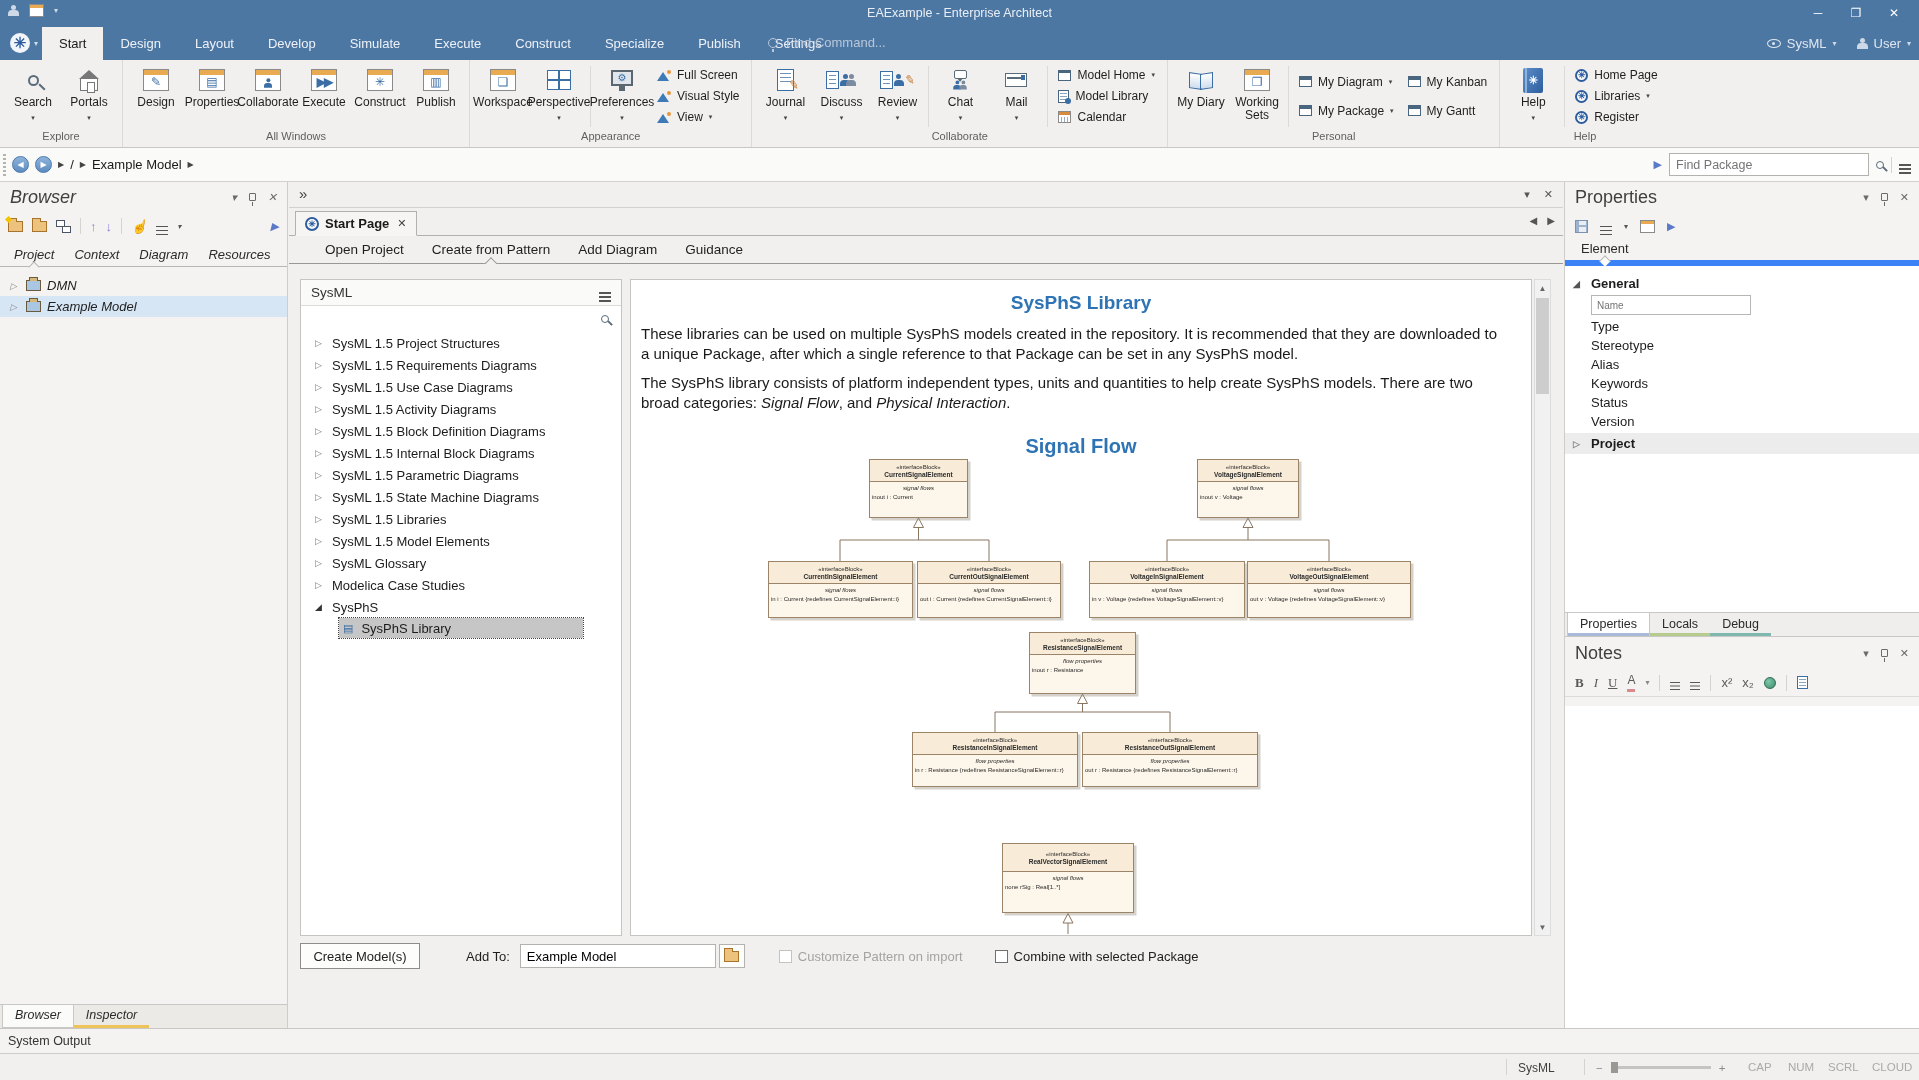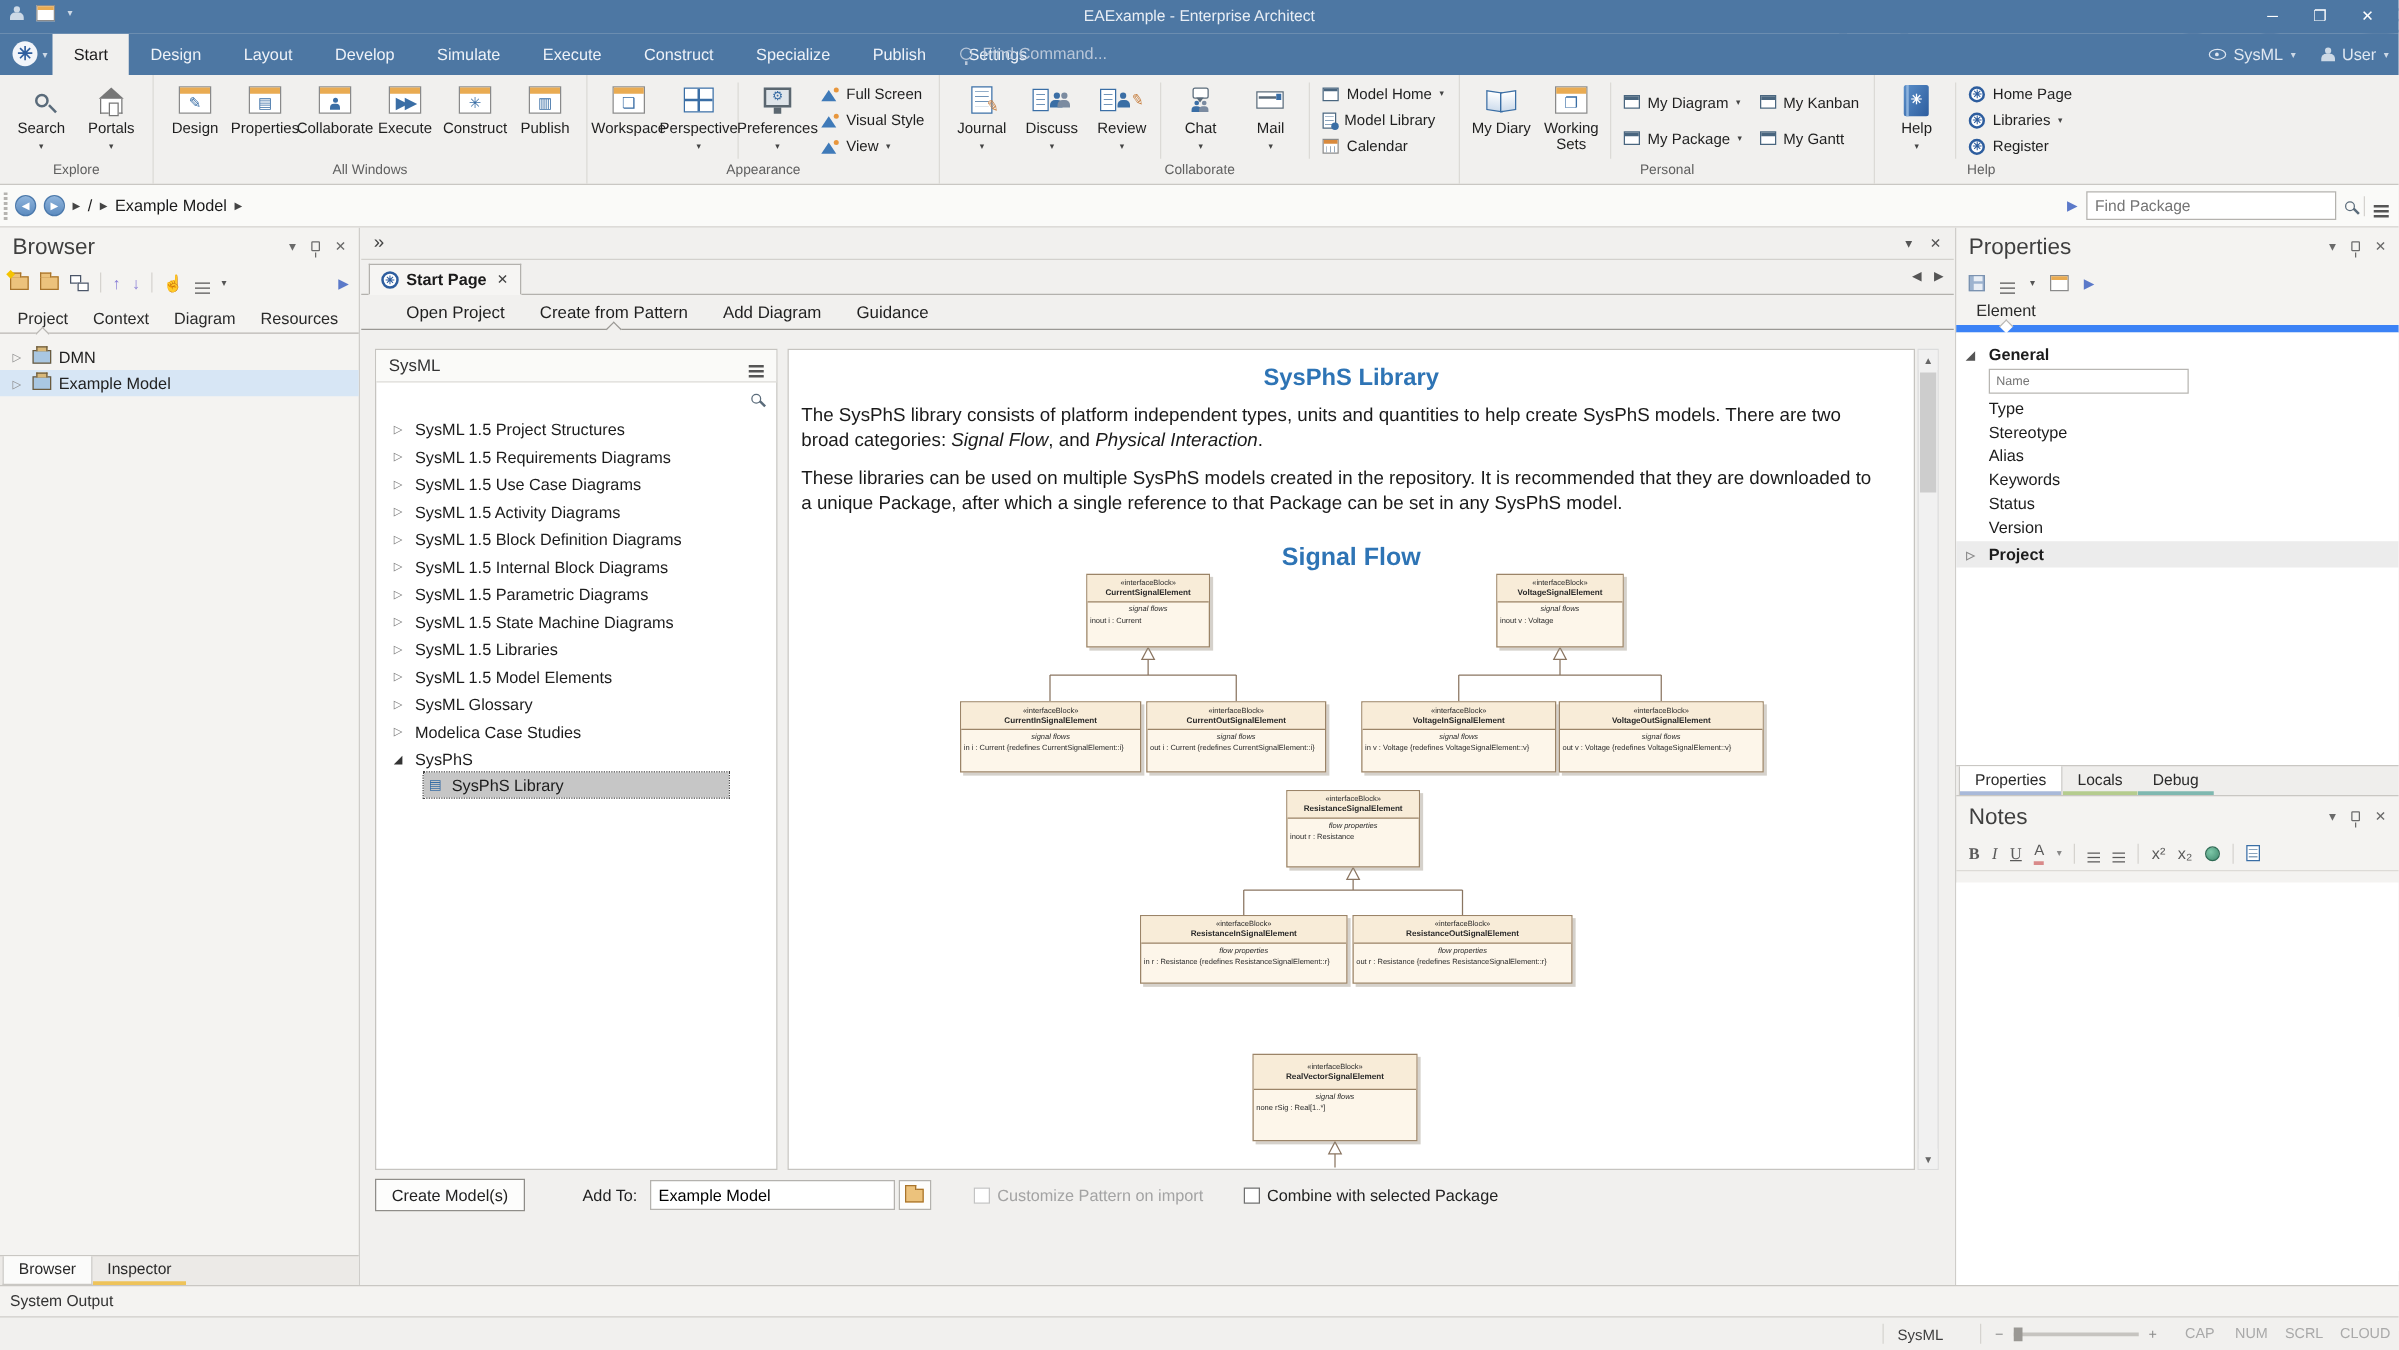--- a/index.html
+++ b/index.html
@@ -104,21 +104,21 @@
   .playtri { color:#5b79c9; font-size:11px; }
 
   
   .panhdr { display:flex; align-items:center; height:30px; padding:0 10px; font-size:18px; color:#3f3f3f; }
   .panhdr .sp { flex:1; }
   .pctl { display:flex; gap:12px; align-items:center; color:#6a6a6a; font-size:11px; }
   .pin { width:7px; height:8px; border:1px solid #6a6a6a; border-radius:1px; position:relative; display:inline-block; }
   .pin::after { content:''; position:absolute; left:2.5px; top:8px; width:1px; height:4px; background:#6a6a6a; }
 
   
-  .leftpanel { position:absolute; left:0; top:182px; width:288px; bottom:52px; background:#f4f3f1; border-right:1px solid #cfcdca; }
+  .leftpanel { position:absolute; left:0; top:182px; width:288px; bottom:52px; background:#f4f3f1; border-right:1px solid #cfcdca;font-style:italic; }
   .btoolbar { display:flex; align-items:center; gap:9px; height:28px; padding:0 8px; }
   .fold { width:15px; height:11px; background:#ecc27c; border:1px solid #a8742c; position:relative; display:inline-block; }
   .fold::before { content:''; position:absolute; left:-1px; top:-4px; width:7px; height:3px; background:#ecc27c; border:1px solid #a8742c; border-bottom:none; }
   .fold.new::after { content:''; position:absolute; left:-3px; top:-5px; width:5px; height:5px; background:#f5c400; transform:rotate(45deg); }
   .dgmi { width:15px; height:13px; position:relative; display:inline-block; }
   .dgmi::before { content:''; position:absolute; left:0; top:0; width:7px; height:5px; border:1px solid #4a5568; background:#fff; }
   .dgmi::after { content:''; position:absolute; right:0; bottom:0; width:7px; height:5px; border:1px solid #4a5568; background:#fff; }
   .arr { font-size:13px; color:#8a7fd6; font-weight:bold; }
   .handptr { font-size:13px; color:#9aa4c0; }
   .btabs { display:flex; gap:0; height:27px; align-items:flex-end; border-bottom:1px solid #b9b7b3; padding:0 4px; }
@@ -704,27 +704,27 @@
         <span>SysPhS</span>
       </div>
     <div class="pitem child">
         <span class="libdoc">▤</span>
         <span>SysPhS Library</span>
       </div>
   </div>
 
   <div class="docpanel">
     <div class="doc-title">SysPhS Library</div>
+    <div class="doc-p second">
+      <div><span>These libraries can be used on multiple SysPhS models created in the repository. It is recommended that they are downloaded to</span></div>
+      <div><span>a unique Package, after which a single reference to that Package can be set in any SysPhS model.</span></div>
+    </div>
     <div class="doc-p first">
       <div><span>The SysPhS library consists of platform independent types, units and quantities to help create SysPhS models. There are two</span></div>
       <div><span>broad categories: </span><span class="it">Signal Flow</span><span>, and </span><span class="it">Physical Interaction</span><span>.</span></div>
-    </div>
-    <div class="doc-p second">
-      <div><span>These libraries can be used on multiple SysPhS models created in the repository. It is recommended that they are downloaded to</span></div>
-      <div><span>a unique Package, after which a single reference to that Package can be set in any SysPhS model.</span></div>
     </div>
     <div class="doc-h2">Signal Flow</div>
 
     <svg class="dsvg" width="902" height="657" viewBox="0 0 902 657">
       <g stroke="#8a7561" stroke-width="1" fill="none">
         <path d="M287.5,247 L287.5,260 M209,260 L358,260 M209,260 L209,281 M358,260 L358,281"></path>
         <path d="M617,247 L617,260 M536,260 L698,260 M536,260 L536,281 M698,260 L698,281"></path>
         <path d="M451.5,423 L451.5,432 M364,432 L539,432 M364,432 L364,452 M539,432 L539,452"></path>
         <path d="M437,643 L437,654"></path>
       </g>

